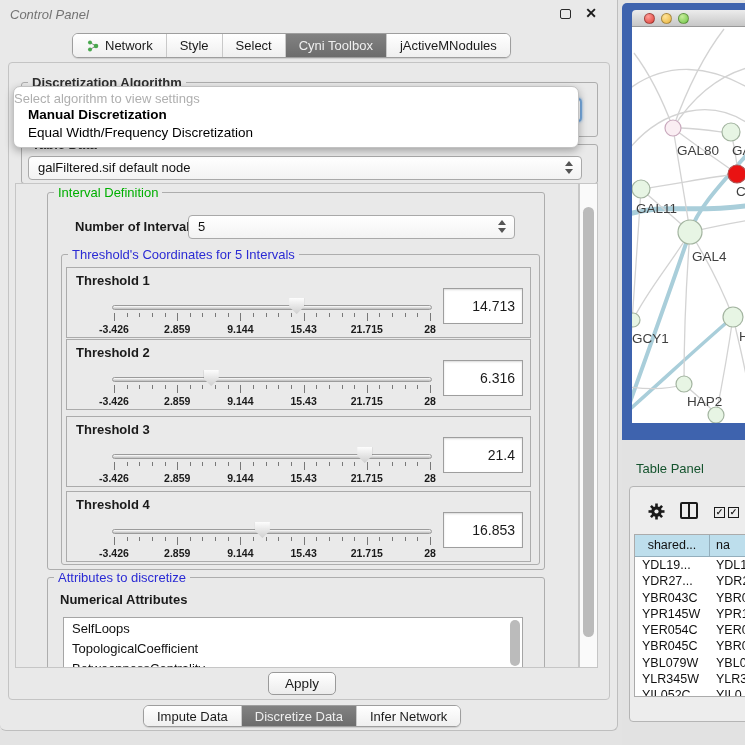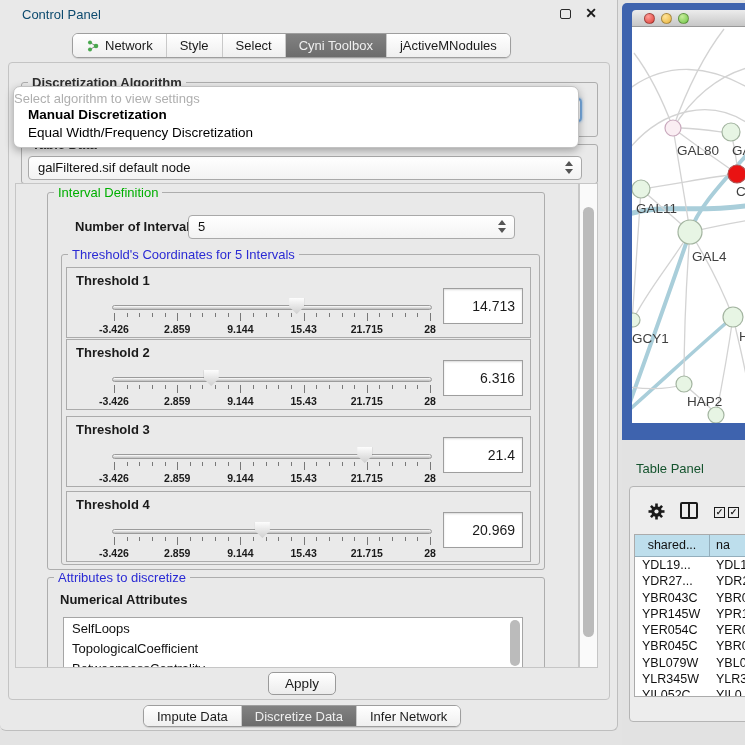--- a/index.html
+++ b/index.html
@@ -5,21 +5,21 @@
   * { margin:0; padding:0; box-sizing:border-box; }
   html,body { width:745px; height:745px; overflow:hidden; background:#E3E3E3;
     font-family:"Liberation Sans", sans-serif; font-size:13px; color:#1A1A1A; }
   body { position:relative; }
 
   
   #control-panel { position:absolute; left:0; top:0; width:618px; height:731px;
     background:#E9E9E9; border:1px solid #BEBEBE; border-top:none; border-left:none;
     border-radius:0 0 6px 6px; }
   #cp-titlebar { position:absolute; left:0; top:0; width:100%; height:28px; display:flex; align-items:center; }
-  #cp-title { margin-left:22px; font-size:13px; color:#0c4a6e; }
+  #cp-title { margin-left:10px; font-size:13px; color:#737373;font-style:italic; }
   #float-icon { position:absolute; right:46px; top:9px; width:11px; height:10px;
     border:1.5px solid #2A2A2A; border-radius:2px; }
   #cp-close { position:absolute; right:20px; top:5px; font-weight:bold; font-size:14px; color:#1A1A1A; }
 
   .segmented { position:absolute; display:inline-flex; background:#FFF; border:1px solid #9E9E9E;
     border-radius:6px; overflow:hidden; height:25px; box-shadow:0 1px 1px rgba(0,0,0,0.12); }
   .seg { display:flex; align-items:center; height:100%; padding:0 13px; font-size:13px;
     background:linear-gradient(#FFFFFF,#EFEFEF); white-space:nowrap; cursor:default; }
   .seg + .seg { border-left:1px solid #C9C9C9; }
   .seg.sel { background:linear-gradient(#828282,#6C6C6C); color:#EFEFEF; }
@@ -390,21 +390,21 @@
                   </div>
       <div class="scale-labels">
                     <span class="scale-label" style="left: 0%;">-3.426</span>
                     <span class="scale-label" style="left: 20%;">2.859</span>
                     <span class="scale-label" style="left: 40%;">9.144</span>
                     <span class="scale-label" style="left: 60%;">15.43</span>
                     <span class="scale-label" style="left: 80%;">21.715</span>
                     <span class="scale-label" style="left: 100%;">28</span>
                   </div>
     </div>
-    <div class="th-value">20.969</div>
+    <div class="th-value">16.853</div>
   </div>
 </div>
         </div>
       </div>
 
       <div id="attr-group" class="group">
         <span class="gtitle blue">Attributes to discretize</span>
         <span id="attr-heading">Numerical Attributes</span>
         <div id="attr-list">
           <div id="attr-list-items">

